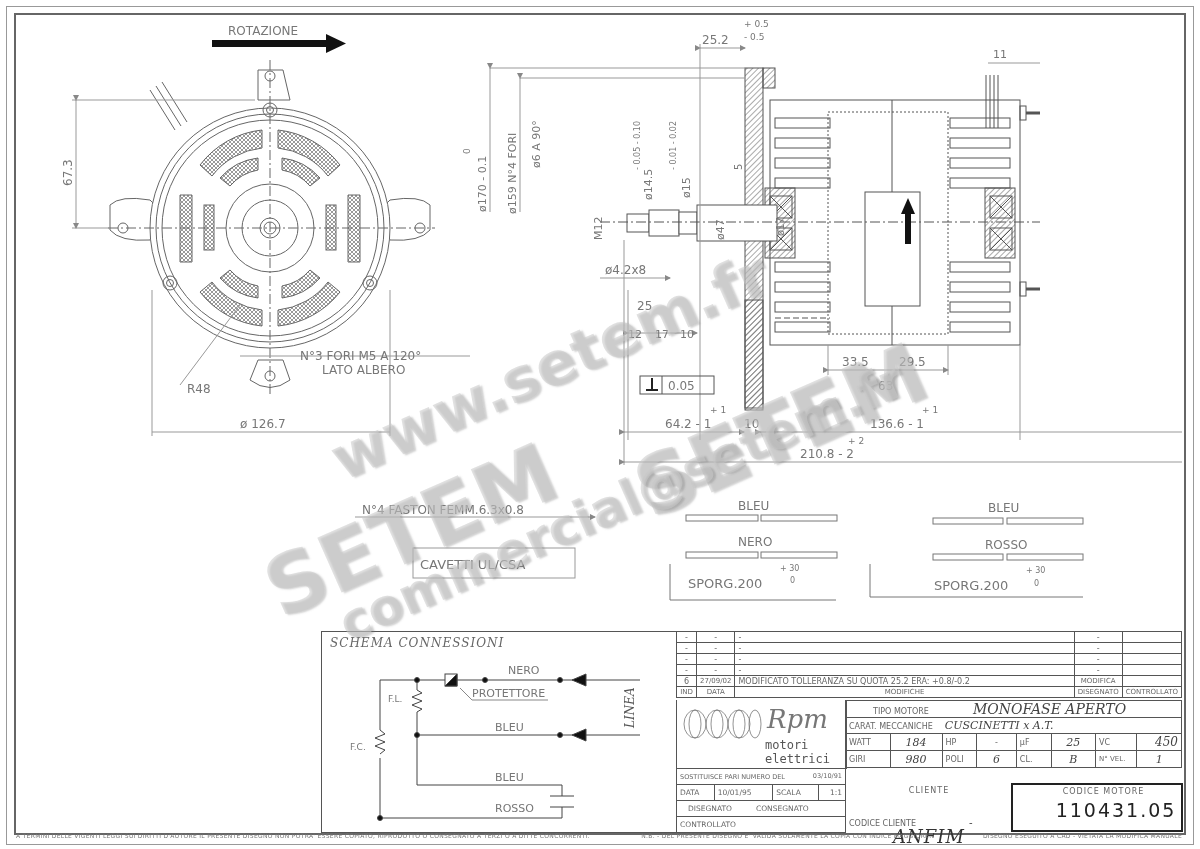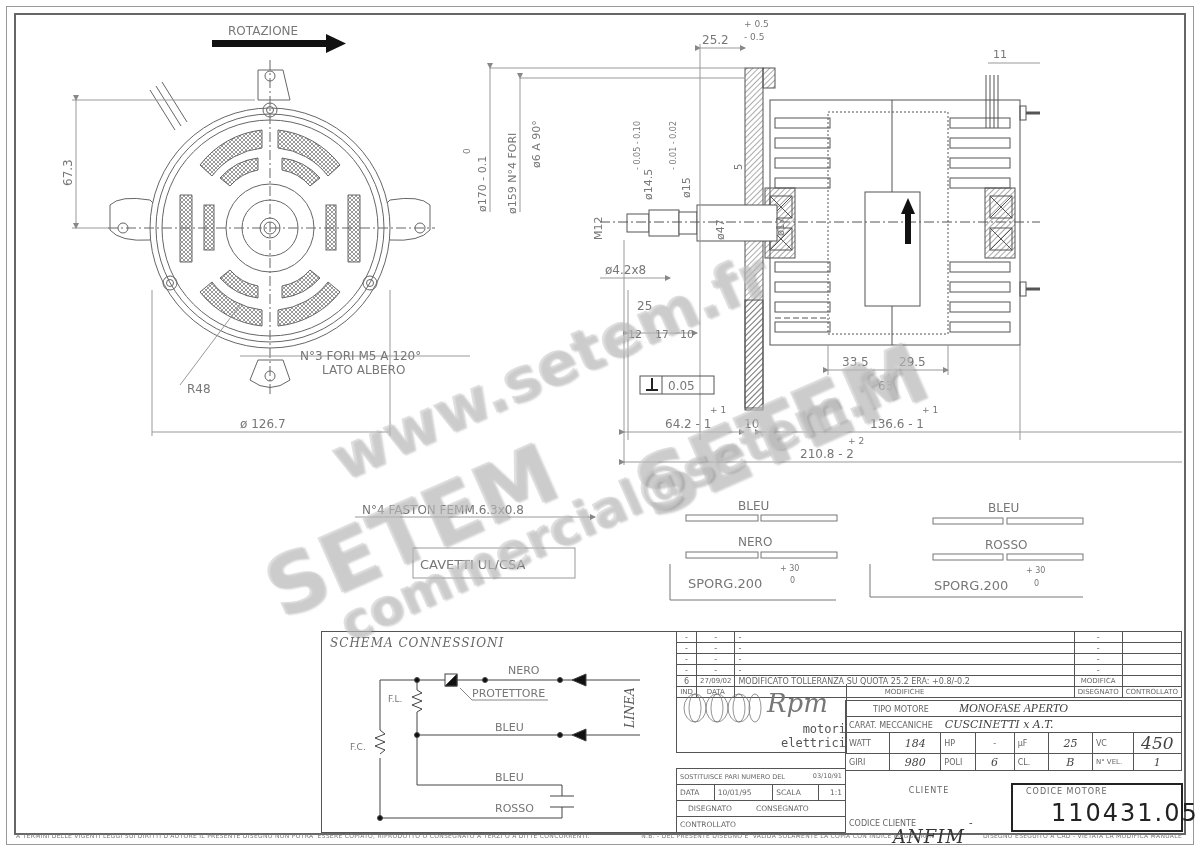--- a/index.html
+++ b/index.html
@@ -350,21 +350,21 @@
   <tr>
         <td class="center small">IND</td>
         <td class="center small">DATA</td>
         <td class="center small">MODIFICHE</td>
         <td class="center small">DISEGNATO</td>
         <td class="center small">CONTROLLATO</td>
       </tr>
 </tbody>
   </table>
 
-<div style="position:absolute;left:676px;top:684px;width:169px;height:68px;border:1px solid #555;border-top:none;text-align:right;">
+<div style="position:absolute;left:676px;top:700px;width:169px;height:68px;border:1px solid #555;border-top:none;">
   <svg width="80" height="36" style="position:absolute;left:6px;top:6px;">
     <g fill="none" stroke="#777" stroke-width="0.8">
       <ellipse cx="12" cy="18" rx="11" ry="14"></ellipse>
         <ellipse cx="12" cy="18" rx="6" ry="14"></ellipse>
       <ellipse cx="34" cy="18" rx="11" ry="14"></ellipse>
         <ellipse cx="34" cy="18" rx="6" ry="14"></ellipse>
       <ellipse cx="56" cy="18" rx="11" ry="14"></ellipse>
         <ellipse cx="56" cy="18" rx="6" ry="14"></ellipse>
       <ellipse cx="72" cy="18" rx="6" ry="14"></ellipse>
     </g>
@@ -379,34 +379,34 @@
       <col style="width:42px">
       <col style="width:28px">
       <col style="width:32px">
       <col style="width:28px">
       <col style="width:36px">
       <col style="width:28px">
       <col style="width:36px">
     </colgroup>
   <tbody>
       <tr style="height:16px">
-        <td colspan="8"><span style="margin-left:24px;">TIPO MOTORE</span><span class="it" style="font-size:12px;margin-left:30px;font-family:Liberation Serif, serif;">MONOFASE APERTO</span></td>
+        <td colspan="8"><span style="margin-left:24px;">TIPO MOTORE</span><span class="it" style="font-size:14px;margin-left:44px;">MONOFASE APERTO</span></td>
       </tr>
   <tr style="height:16px">
         <td colspan="8"><span>CARAT. MECCANICHE</span><span class="it" style="font-size:11px;margin-left:12px;">CUSCINETTI x A.T.</span></td>
       </tr>
   <tr style="height:17px">
     <td>WATT</td>
     <td class="it center" style="font-size:11px;">184</td>
     <td>HP</td>
     <td class="center">-</td>
     <td>µF</td>
     <td class="it center" style="font-size:11px;">25</td>
     <td>VC</td>
-    <td class="it right" style="font-size:17px;text-align:center;">450</td>
+    <td class="it right" style="font-size:12px;">450</td>
   </tr>
   <tr style="height:17px">
     <td>GIRI</td>
     <td class="it center" style="font-size:11px;">980</td>
     <td>POLI</td>
     <td class="it center" style="font-size:11px;">6</td>
     <td>CL.</td>
     <td class="it center" style="font-size:11px;">B</td>
     <td style="font-size:7px;">N° VEL.</td>
     <td class="it center" style="font-size:11px;">1</td>
@@ -435,22 +435,22 @@
   </table>
 
 <div style="position:absolute;left:845px;top:785px;width:166px;height:46px;border-left:1px solid #555;border-right:1px solid #555;">
   <div style="position:absolute;left:0;right:0;top:1px;text-align:center;font-size:8px;color:#666;letter-spacing:1px;">CLIENTE</div>
   <div style="position:absolute;left:0;right:0;top:9px;text-align:center;font-family:'DejaVu Serif',serif;font-style:italic;font-size:18px;color:#333;letter-spacing:1px;margin-top:32px;">ANFIM</div>
   <div style="position:absolute;left:3px;top:34px;font-size:8px;color:#666;">CODICE CLIENTE</div>
   <div style="position:absolute;left:123px;top:32px;font-size:10px;color:#444;">-</div>
 </div>
 
 <div style="position:absolute;left:1011px;top:783px;width:168px;height:45px;border:2px solid #222;">
-  <div style="position:absolute;left:0;right:0;top:2px;text-align:left;font-size:8px;color:#666;letter-spacing:1px;padding-left:13px;">CODICE MOTORE</div>
-  <div style="position:absolute;left:2px;right:0;top:14px;text-align:center;font-size:24px;color:#222;letter-spacing:2px;margin-left:36px;">110431.05</div>
+  <div style="position:absolute;left:0;right:0;top:2px;text-align:center;font-size:8px;color:#666;letter-spacing:1px;padding-left:13px;">CODICE MOTORE</div>
+  <div style="position:absolute;left:2px;right:0;top:14px;text-align:center;font-size:19px;color:#222;letter-spacing:2px;margin-left:36px;">110431.05</div>
 </div>
 
 <div class="footer">
   <span>A TERMINI DELLE VIGENTI LEGGI SUI DIRITTI D'AUTORE IL PRESENTE DISEGNO NON POTRA' ESSERE COPIATO, RIPRODOTTO O CONSEGNATO A TERZI O A DITTE CONCORRENTI.</span>
   <span>N.B. - DEL PRESENTE DISEGNO E' VALIDA SOLAMENTE LA COPIA CON INDICE MAGGIORE.</span>
   <span>DISEGNO ESEGUITO A CAD - VIETATA LA MODIFICA MANUALE</span>
 </div>
 
 <div class="wm" style="left:320px;top:430px;font-size:60px;transform:rotate(-24deg);">www.setem.fr</div>
 <div class="wm" style="left:250px;top:550px;font-size:82px;transform:rotate(-24deg);">SETEM</div>

